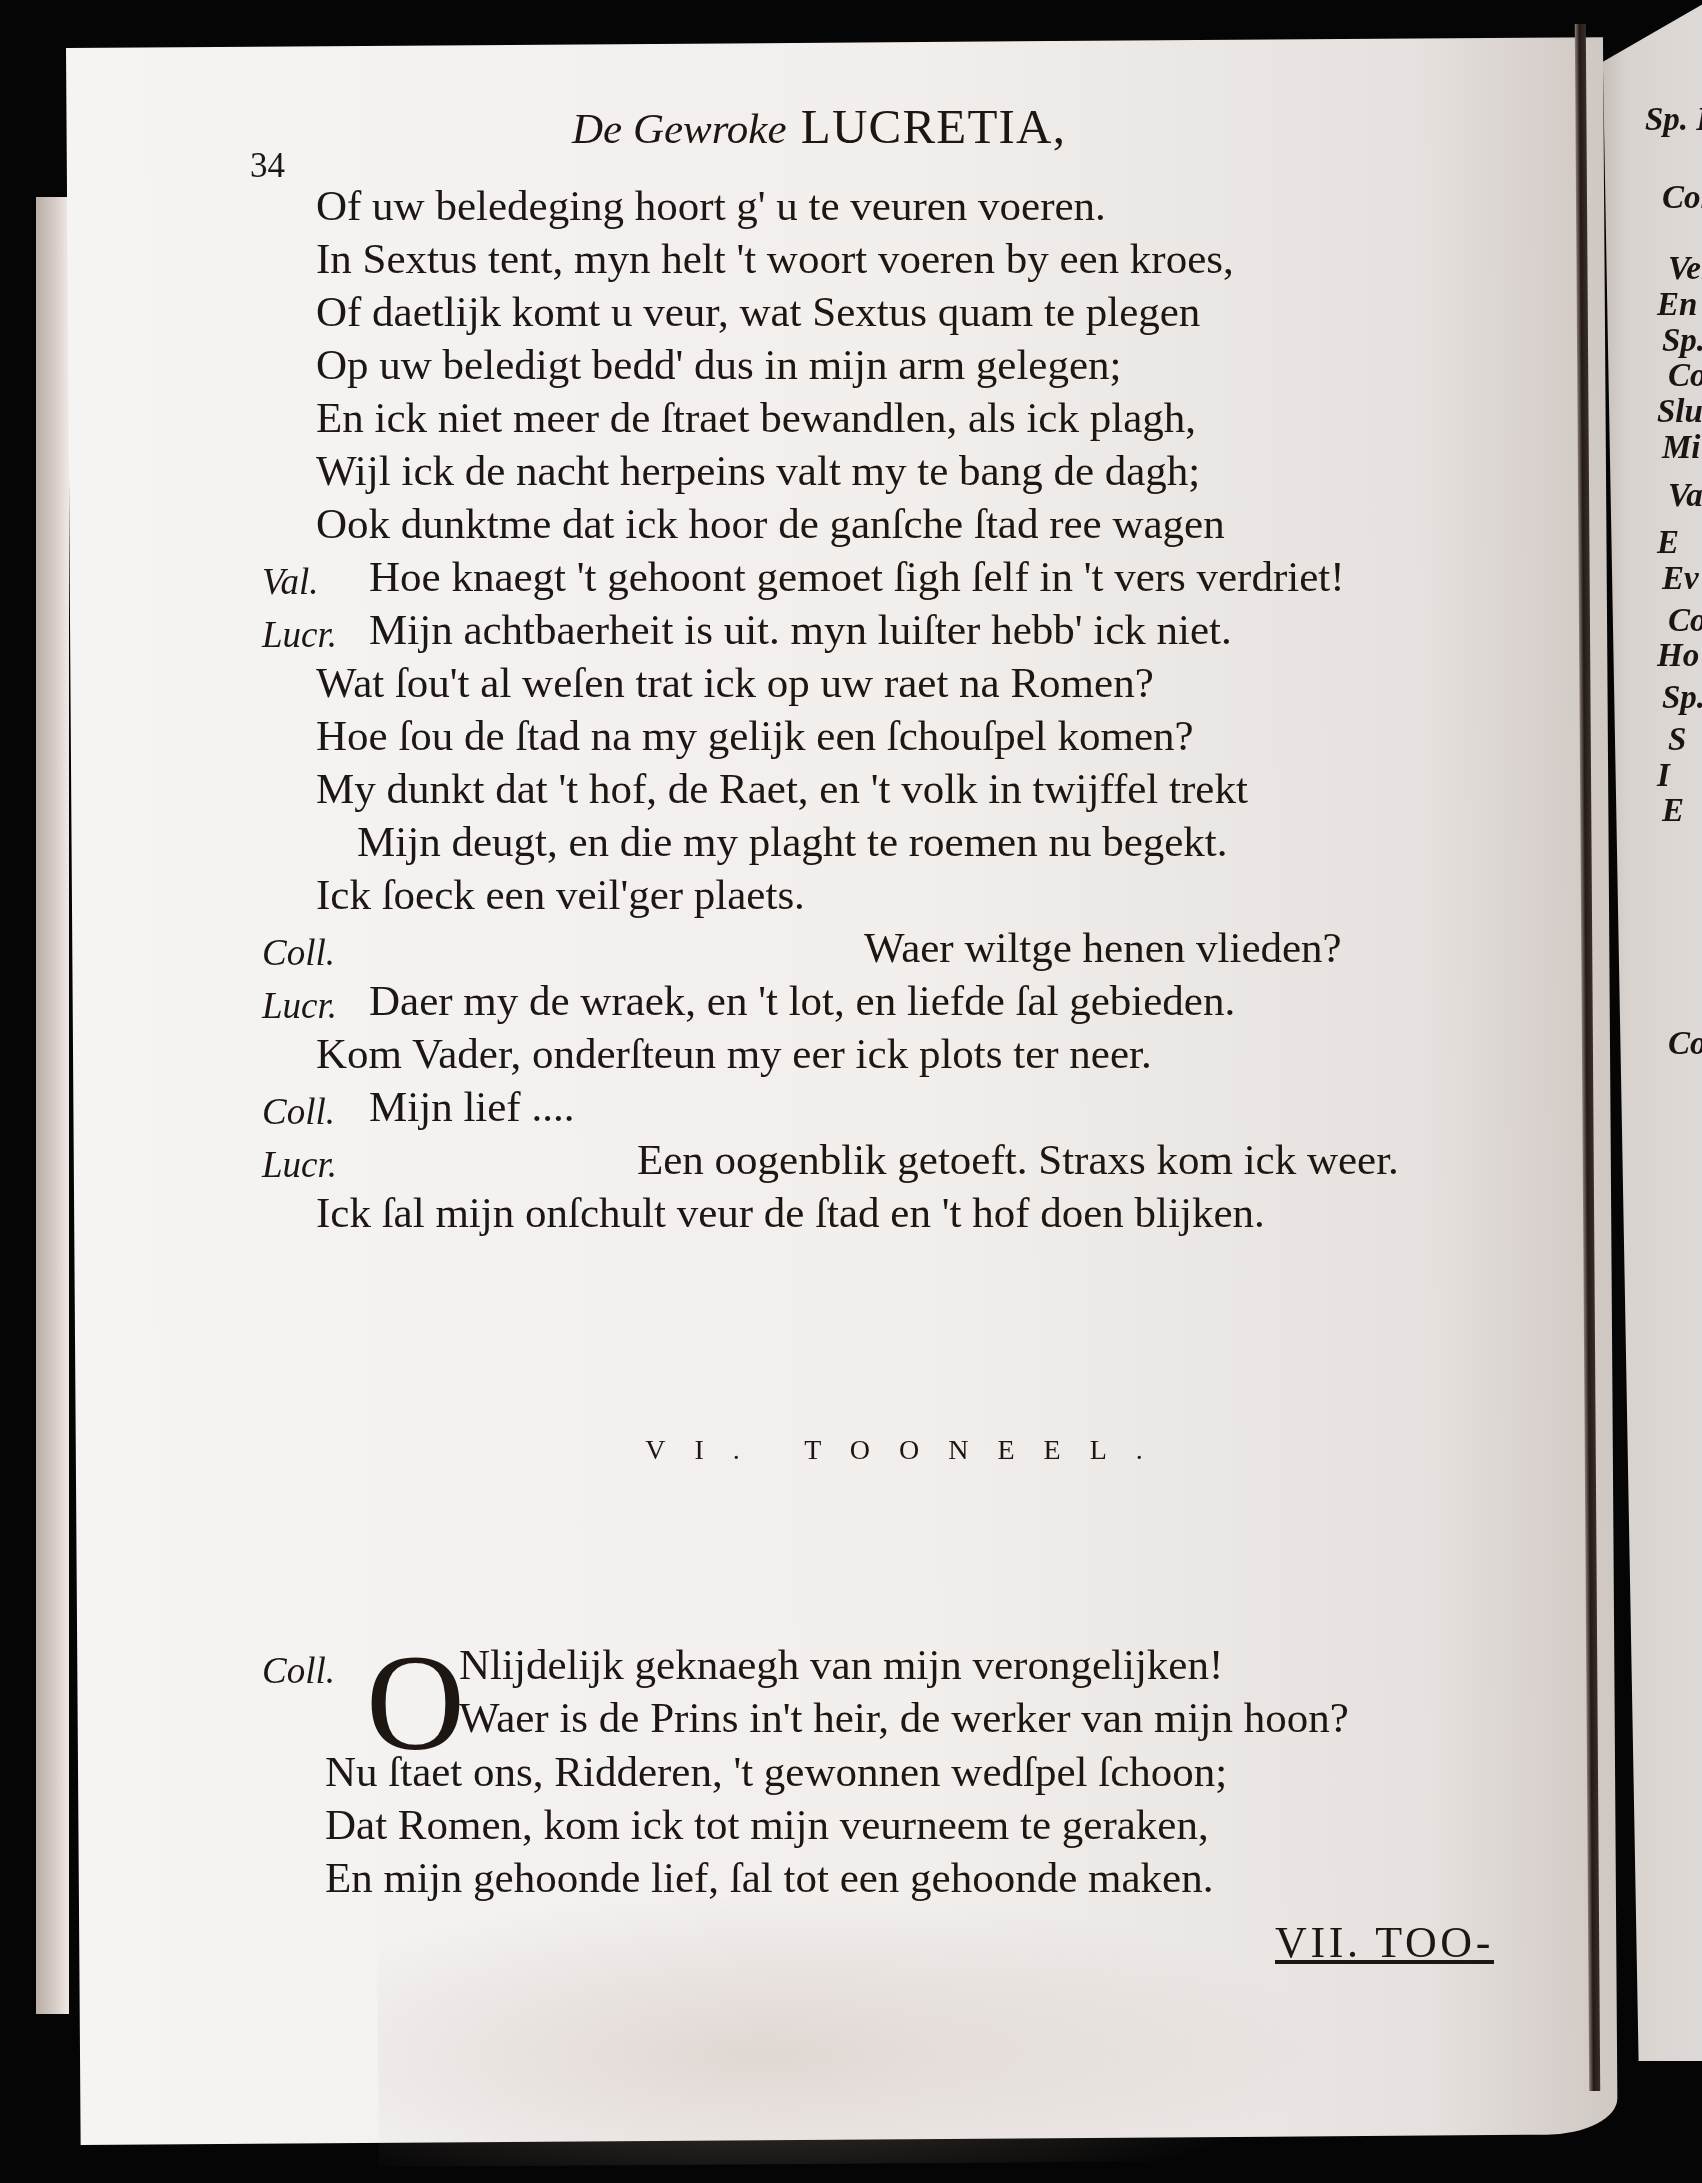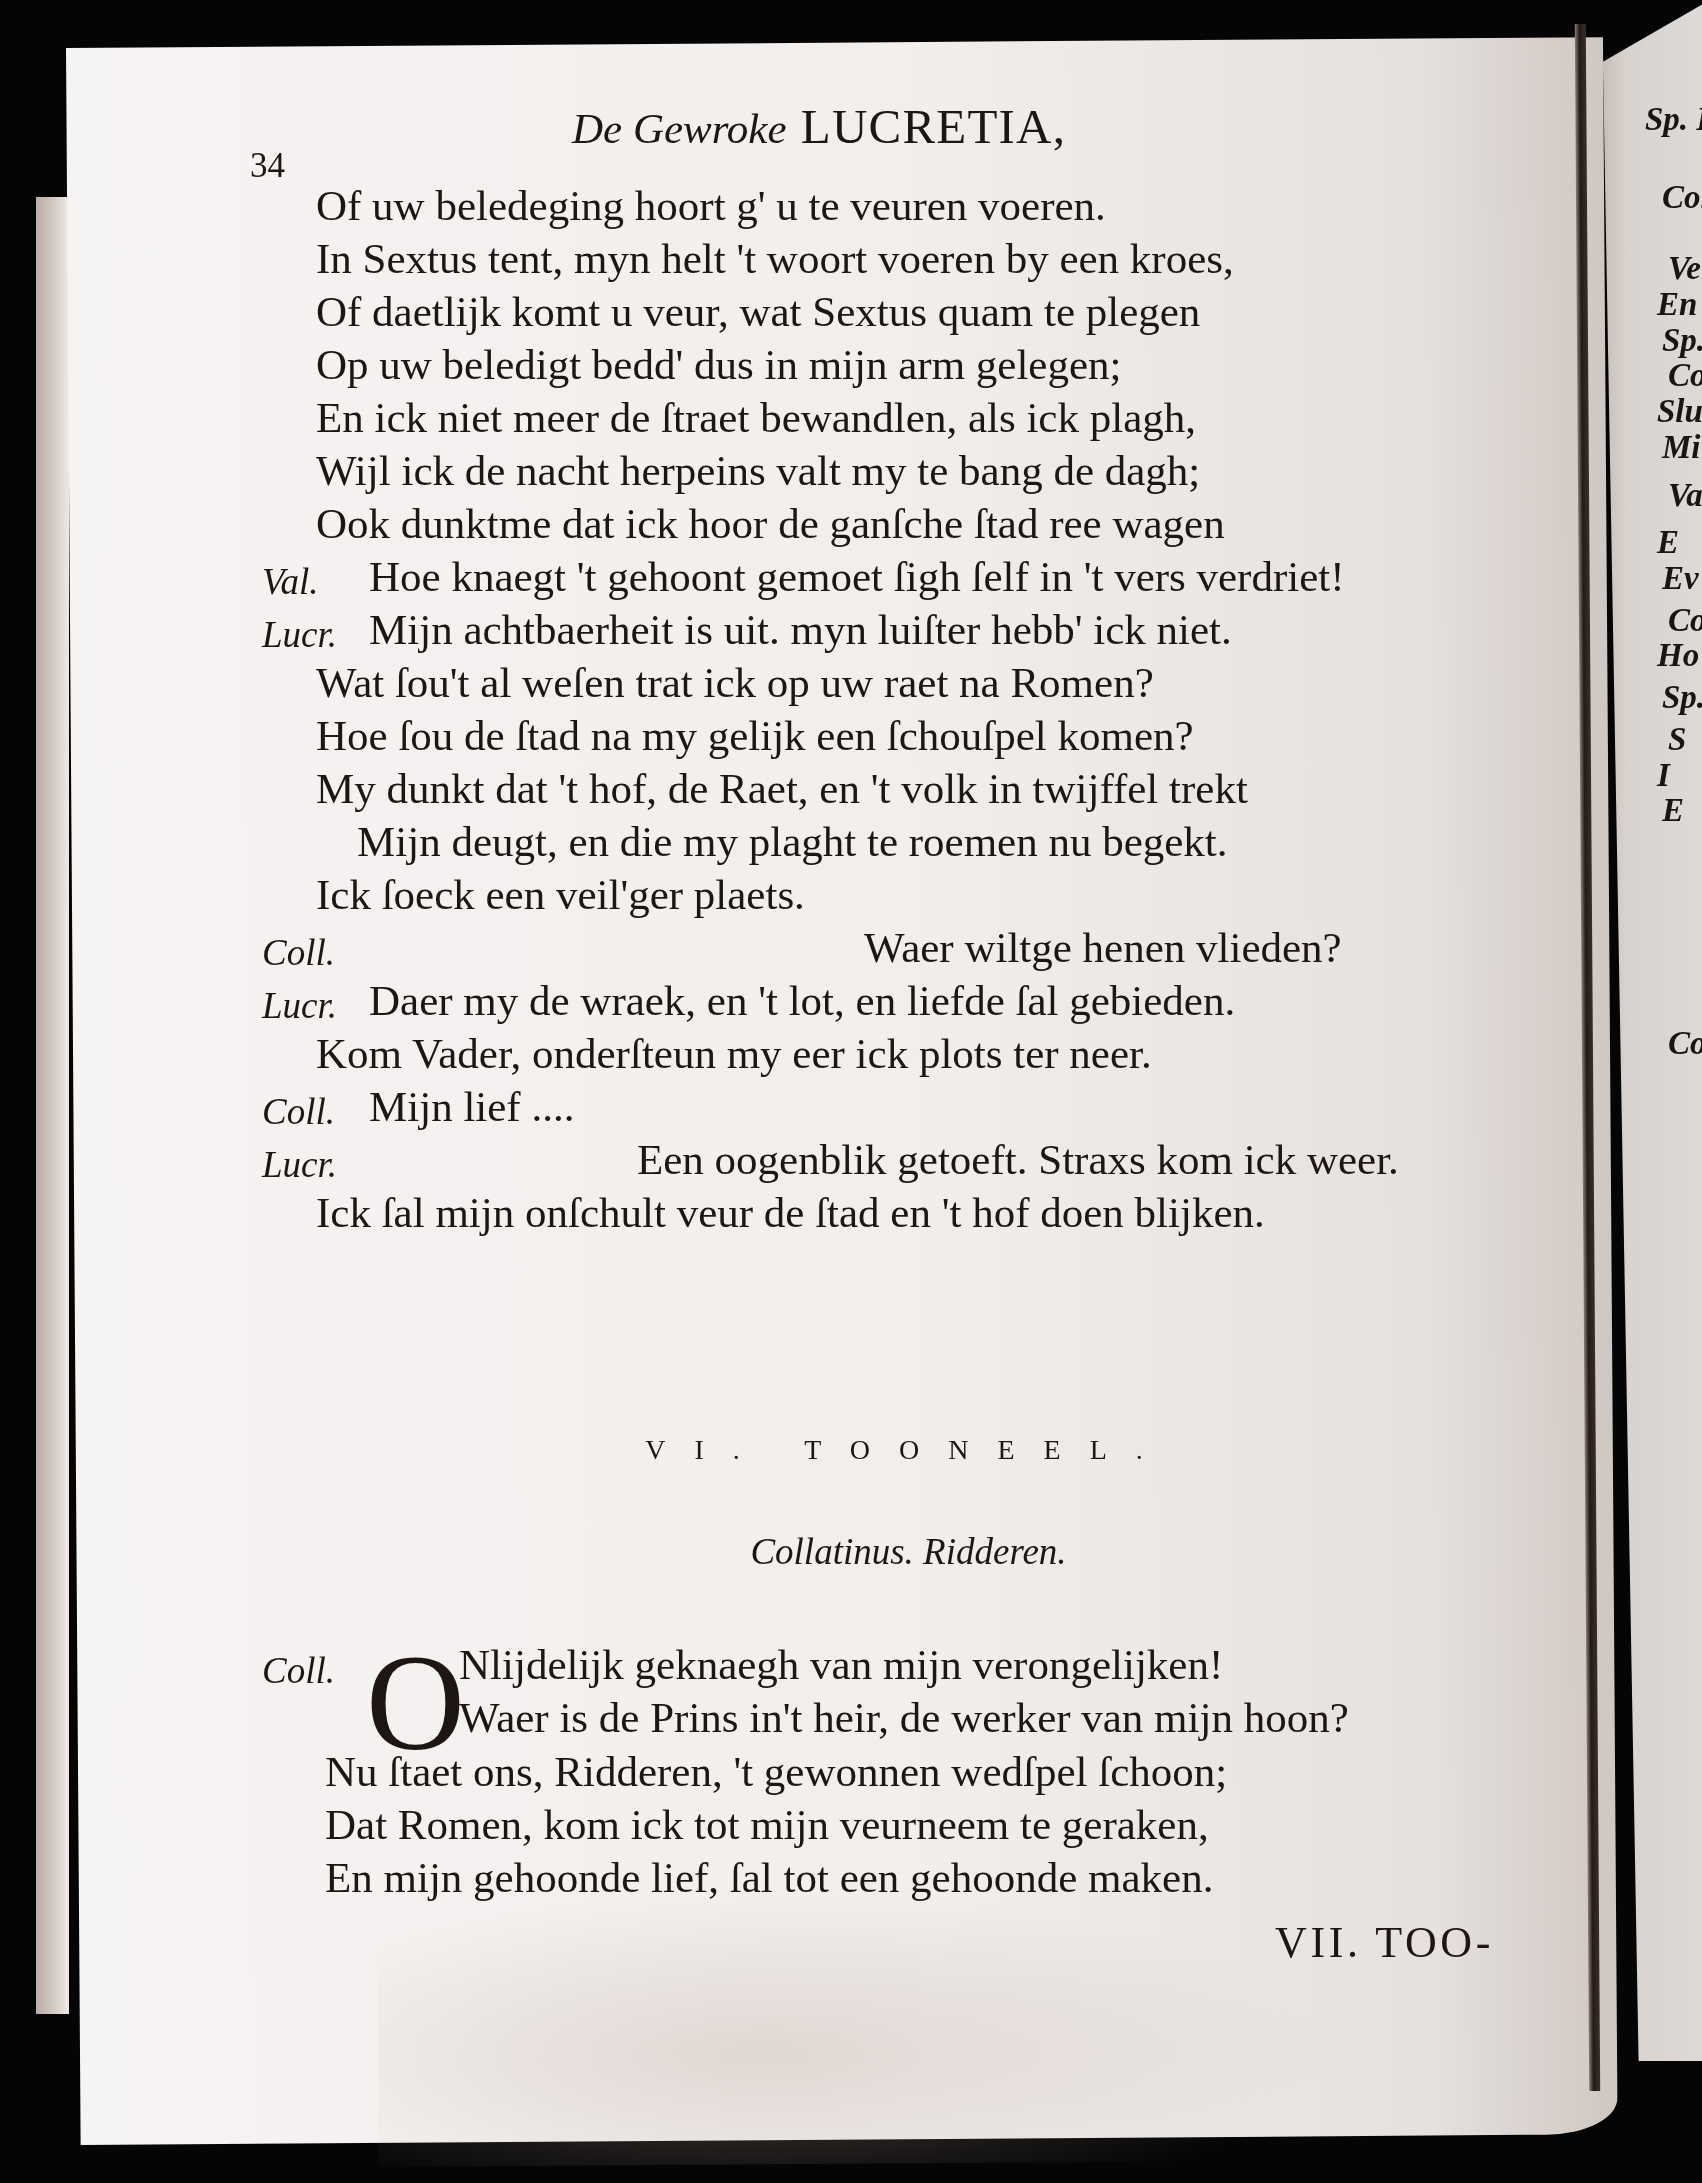--- a/index.html
+++ b/index.html
@@ -56,21 +56,21 @@
     position:absolute; left:0; width:1281px; text-align:center;
     font-size:28px; letter-spacing:29px;
   }
   .scene-persons {
     position:absolute; left:0; width:1281px; text-align:center;
     font-style:italic; font-size:37px;
   }
   .dropcap {
     position:absolute; font-size:137px; line-height:119px;
   }
-  .catchword { position:absolute; font-size:44px; letter-spacing:3.6px; }
+  .catchword { position:absolute; font-size:44px; letter-spacing:3.6px;text-decoration:underline; }
 </style>
 </head>
 <body>
 
 <div class="edge-left"></div>
 <div class="page">
   <div class="stain"></div>
 </div>
 <div class="page-right" id="facing">
     <span class="rp-label" style="top: 101px; left: 54px;">Sp. Lu</span>
@@ -174,21 +174,20 @@
     </div>
     <div class="line">
       <span class="spk" style="left: -6px; top: 4.8px;">Lucr.</span>
       <span class="verse" style="left: 369px;">Een oogenblik getoeft. Straxs kom ick weer.</span>
     </div>
     <div class="line">
       <span class="spk" style="left: -6px; top: 4.8px;"></span>
       <span class="verse" style="left: 48px;">Ick ſal mijn onſchult veur de ſtad en 't hof doen blijken.</span>
     </div>
     <div class="scene-title" style="top: 1244px;">VI. TOONEEL.</div>
-    <div class="scene-persons" style="top: 1346px;">Collatinus. Ridderen.</div>
     <span class="spk" style="top: 1465px; left: -6px;">Coll.</span>
     <span class="dropcap" style="top: 1465px; left: 98px;">O</span>
     <div class="verse" style="top: 1459px; left: 191px; white-space: nowrap;">Nlijdelijk geknaegh van mijn verongelijken!</div>
     <div class="verse" style="top: 1512px; left: 191px; white-space: nowrap;">Waer is de Prins in't heir, de werker van mijn hoon?</div>
     <div class="verse" style="top: 1566px; left: 57px; white-space: nowrap;">Nu ſtaet ons, Ridderen, 't gewonnen wedſpel ſchoon;</div>
     <div class="verse" style="top: 1619px; left: 57px; white-space: nowrap;">Dat Romen, kom ick tot mijn veurneem te geraken,</div>
     <div class="verse" style="top: 1672px; left: 57px; white-space: nowrap;">En mijn gehoonde lief, ſal tot een gehoonde maken.</div>
     <div class="catchword" style="top: 1737px; left: 1007px;">VII. TOO-</div>
   </div>
 

